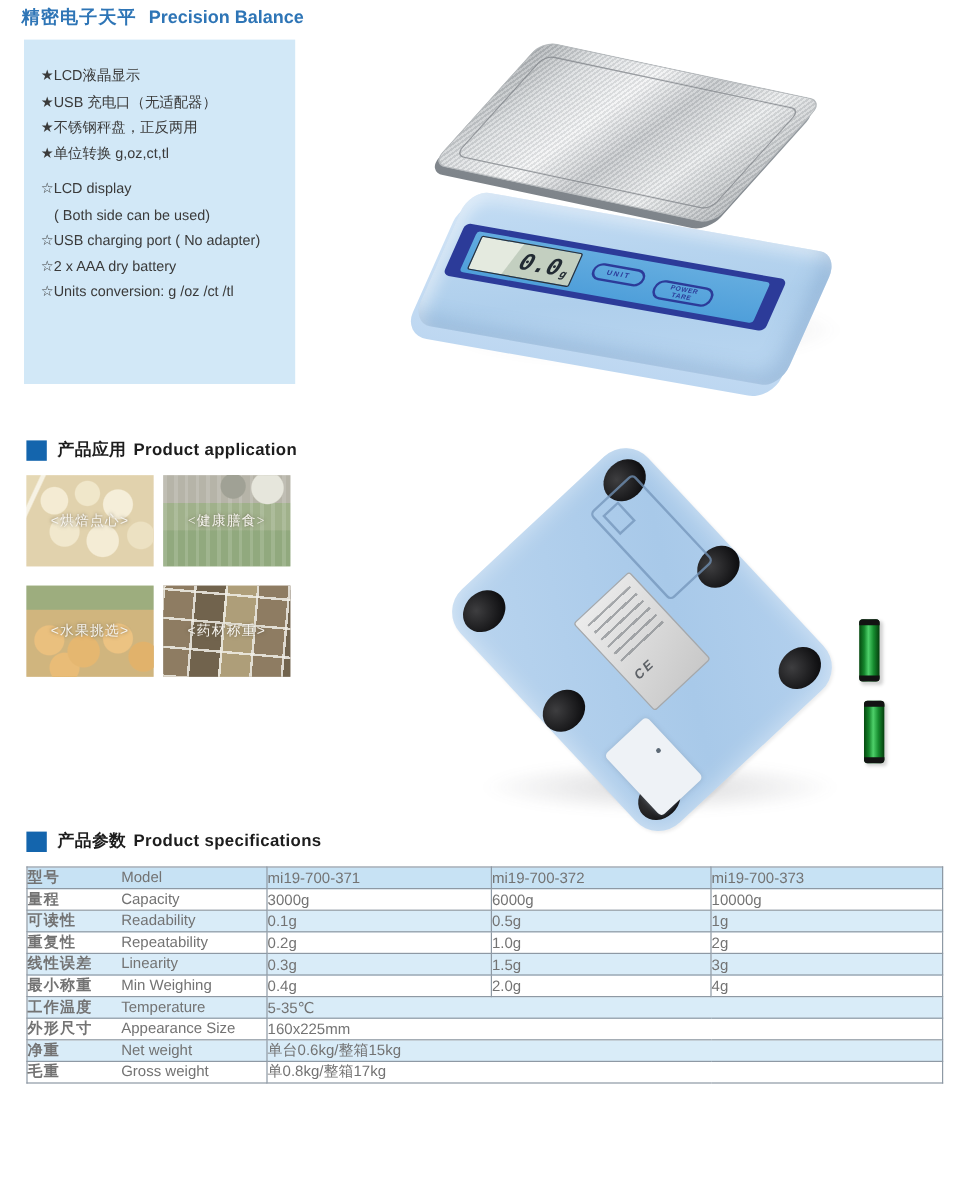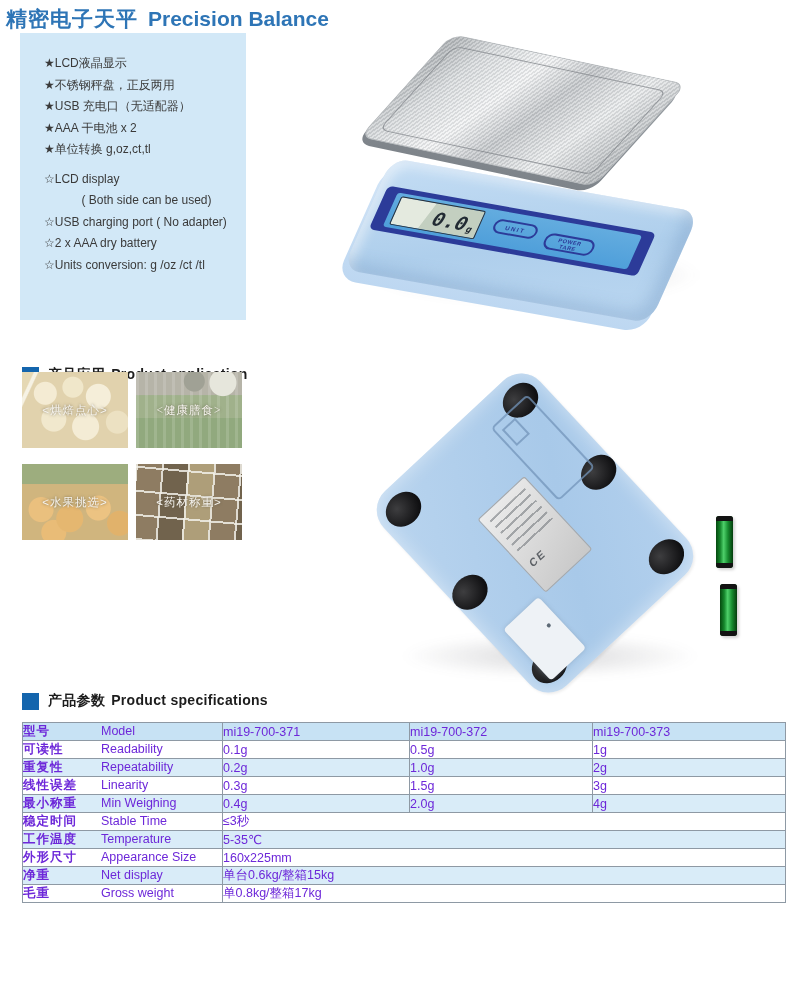--- a/index.html
+++ b/index.html
@@ -5,31 +5,31 @@
   :root{
     --accent-blue:#2e75b6; --section-square:#1465ad; --feature-box-bg:#d2e8f7;
     --table-header-bg:#c7e2f4; --table-stripe-bg:#d9ecf8; --band-navy:#2c3b99;
   }
   *{box-sizing:border-box;}
   html,body{margin:0;padding:0;}
   body{width:800px;height:1000px;position:relative;overflow:hidden;background:#fff;
        font-family:"Liberation Sans","DejaVu Sans",sans-serif;color:#222;}
 
   
-  .page-title{position:absolute;left:6px;top:5px;font-size:21px;color:var(--accent-blue);}
+  .page-title{position:absolute;left:18px;top:5px;font-size:15px;color:var(--accent-blue);}
   .page-title .zh{font-weight:700;margin-right:10px;letter-spacing:1px;}
   .page-title .en{font-weight:600;}
 
   
   .features{position:absolute;left:20px;top:33px;width:226px;height:287px;
-            background:var(--feature-box-bg);padding:20px 8px 0 24px;color:#3a3a3a;font-size:12px;}
+            background:var(--feature-box-bg);padding:20px 8px 0 14px;color:#3a3a3a;font-size:12px;}
   .features ul{list-style:none;margin:0;padding:0;}
   .features li{line-height:21.5px;white-space:nowrap;}
   .features ul.en-list{margin-top:8px;}
-  .features li.cont{padding-left:11px;text-align:center;}
+  .features li.cont{padding-left:11px;}
 
   
   .hero{position:absolute;left:340px;top:18px;width:412px;height:300px;}
   .hero-shadow{position:absolute;left:26px;top:228px;width:336px;height:58px;
       background:radial-gradient(ellipse at center,rgba(60,60,70,.22),rgba(60,60,70,0) 70%);filter:blur(4px);}
   .base-side{position:absolute;left:46px;top:148px;width:312px;height:120px;
       transform:rotate(10deg) skewX(-14deg);transform-origin:0 0;border-radius:20px;
       background:linear-gradient(180deg,#d3e5f7,#bdd7f1);}
   .scale-base{position:absolute;left:52px;top:140px;width:312px;height:118px;
       transform:rotate(10deg) skewX(-14deg);transform-origin:0 0;border-radius:16px/20px;
@@ -60,21 +60,21 @@
   .pan::after{content:"";position:absolute;inset:11px;border:1px solid rgba(125,130,135,.75);border-radius:8px;}
 
   
   .sec{position:absolute;left:22px;display:flex;align-items:flex-end;gap:9px;}
   .sec .sq{width:17px;height:17px;background:var(--section-square);flex:0 0 auto;}
   .sec .t{font-size:14px;font-weight:700;color:#1d1d1d;letter-spacing:.3px;}
   .sec .t .en{margin-left:6px;}
   .sec1{top:366px;} .sec2{top:692px;}
 
   
-  .app-grid{position:absolute;left:22px;top:372px;width:220px;display:grid;
+  .app-grid{position:absolute;left:22px;top:396px;width:220px;display:grid;
       grid-template-columns:106px 106px;grid-column-gap:8px;grid-row-gap:16px;}
   .tile{position:relative;width:106px;height:76px;overflow:hidden;}
   .tile::after{content:"";position:absolute;inset:0;background:rgba(250,248,245,.16);}
   .tile-label{position:absolute;left:0;right:0;top:50%;transform:translateY(-50%);z-index:2;
       text-align:center;color:#f6f4ef;font-size:11.5px;letter-spacing:1px;
       text-shadow:0 0 3px rgba(90,80,60,.8);}
   .tile-0{background:
       radial-gradient(circle at 22% 28%,#f3e9cd 0 11px,rgba(0,0,0,0) 12px),
       radial-gradient(circle at 48% 20%,#efe4c3 0 10px,rgba(0,0,0,0) 11px),
       radial-gradient(circle at 72% 32%,#f5ecd4 0 12px,rgba(0,0,0,0) 13px),
@@ -123,41 +123,40 @@
   .bv-sticker i{position:absolute;right:10px;top:26px;width:4px;height:4px;border-radius:50%;background:#5d6a76;}
   .battery{position:absolute;width:17px;height:52px;border-radius:3px;
       background:linear-gradient(90deg,#05490f 0%,#15862c 25%,#4ed06a 45%,#178d30 70%,#043d0c 100%);
       box-shadow:2px 2px 3px rgba(0,0,0,.18);}
   .battery::before{content:"";position:absolute;top:0;left:0;right:0;height:5px;background:#131313;border-radius:3px 3px 0 0;}
   .battery::after{content:"";position:absolute;bottom:0;left:0;right:0;height:5px;background:#131313;border-radius:0 0 3px 3px;}
   .bat-1{left:376px;top:144px;} .bat-2{left:380px;top:212px;}
 
   
   table.spec{position:absolute;left:22px;top:722px;border-collapse:collapse;table-layout:fixed;width:763px;}
-  table.spec td{border:1px solid #8e99a4;height:14px;font-size:12.5px;color:#6d28d9;padding:0;}
+  table.spec td{border:1px solid #8e99a4;height:14px;font-size:12.5px;color:#737373;padding:0;}
   table.spec tr:nth-child(odd) td{background:var(--table-stripe-bg);}
   table.spec tr.hdr td{background:var(--table-header-bg);}
   td.lbl{padding-left:14px;text-align:left;}
   .lzh{display:inline-block;width:78px;font-weight:700;letter-spacing:1px;}
   .len{font-weight:400;}
   td.val{text-align:left;}
 </style>
 </head>
 <body>
 
 <div class="page-title">
   <span class="zh">精密电子天平</span><span class="en">Precision Balance</span>
 </div>
 
 <div class="features">
   <ul class="zh-list">
       <li>★LCD液晶显示</li>
+      <li>★USB 充电口（无适配器）</li>
       <li>★不锈钢秤盘，正反两用</li>
-      <li>★USB 充电口（无适配器）</li>
-      <li>★AAA 干电池 x 2</li>
       <li>★单位转换 g,oz,ct,tl</li>
     </ul>
   <ul class="en-list">
       <li>☆LCD display</li>
       <li class="cont">( Both side can be used)</li>
       <li>☆USB charging port ( No adapter)</li>
       <li>☆2 x AAA dry battery</li>
       <li>☆Units conversion: g /oz /ct /tl</li>
     </ul>
 </div>
@@ -244,20 +243,26 @@
       <col style="width:193px">
     </colgroup>
   <tbody>
       <tr class="hdr">
         <td class="lbl"><span class="lzh">型号</span><span class="len">Model</span></td>
         <td class="val">mi19-700-371</td>
         <td class="val">mi19-700-372</td>
         <td class="val">mi19-700-373</td>
       </tr>
       <tr>
+        <td class="lbl"><span class="lzh">量程</span><span class="len">Capacity</span></td>
+        <td class="val">3000g</td>
+        <td class="val">6000g</td>
+        <td class="val">10000g</td>
+      </tr>
+      <tr>
         <td class="lbl"><span class="lzh">可读性</span><span class="len">Readability</span></td>
         <td class="val">0.1g</td>
         <td class="val">0.5g</td>
         <td class="val">1g</td>
       </tr>
       <tr>
         <td class="lbl"><span class="lzh">重复性</span><span class="len">Repeatability</span></td>
         <td class="val">0.2g</td>
         <td class="val">1.0g</td>
         <td class="val">2g</td>
@@ -268,33 +273,29 @@
         <td class="val">1.5g</td>
         <td class="val">3g</td>
       </tr>
       <tr>
         <td class="lbl"><span class="lzh">最小称重</span><span class="len">Min Weighing</span></td>
         <td class="val">0.4g</td>
         <td class="val">2.0g</td>
         <td class="val">4g</td>
       </tr>
       <tr>
-        <td class="lbl"><span class="lzh">稳定时间</span><span class="len">Stable Time</span></td>
-        <td class="val" colspan="3">≤3秒</td>
-      </tr>
-      <tr>
         <td class="lbl"><span class="lzh">工作温度</span><span class="len">Temperature</span></td>
         <td class="val" colspan="3">5-35℃</td>
       </tr>
       <tr>
         <td class="lbl"><span class="lzh">外形尺寸</span><span class="len">Appearance Size</span></td>
         <td class="val" colspan="3">160x225mm</td>
       </tr>
       <tr>
-        <td class="lbl"><span class="lzh">净重</span><span class="len">Net display</span></td>
+        <td class="lbl"><span class="lzh">净重</span><span class="len">Net weight</span></td>
         <td class="val" colspan="3">单台0.6kg/整箱15kg</td>
       </tr>
       <tr>
         <td class="lbl"><span class="lzh">毛重</span><span class="len">Gross weight</span></td>
         <td class="val" colspan="3">单0.8kg/整箱17kg</td>
       </tr>
     </tbody>
 </table>
 
 </body></html>

